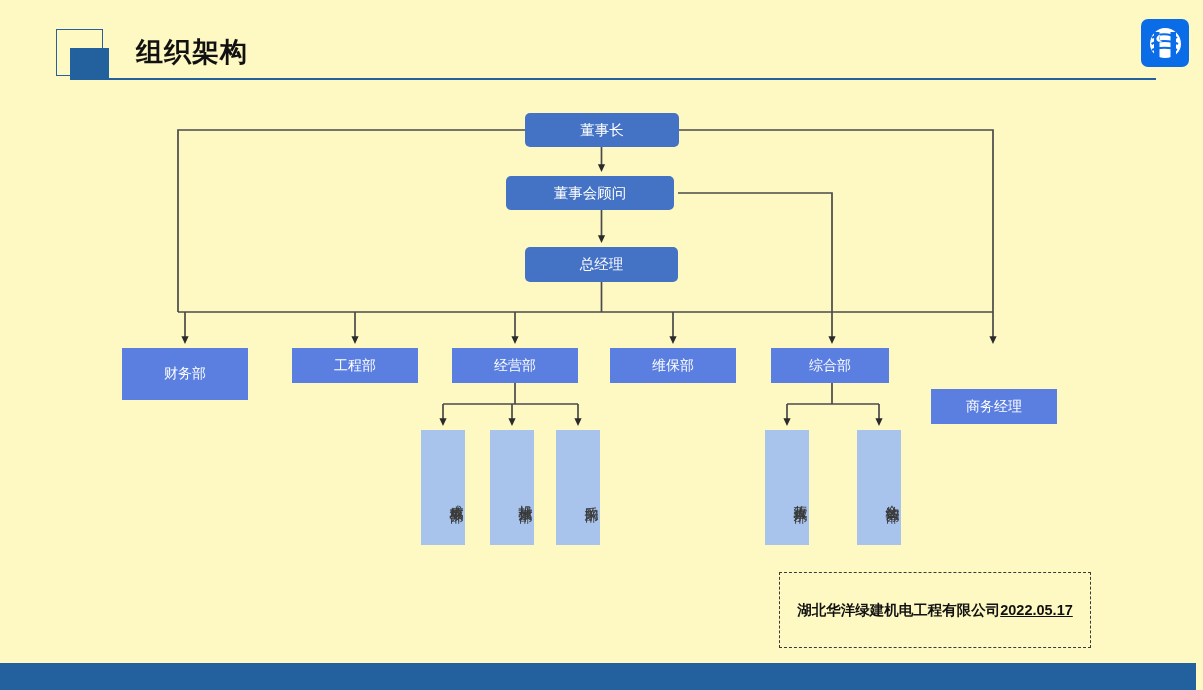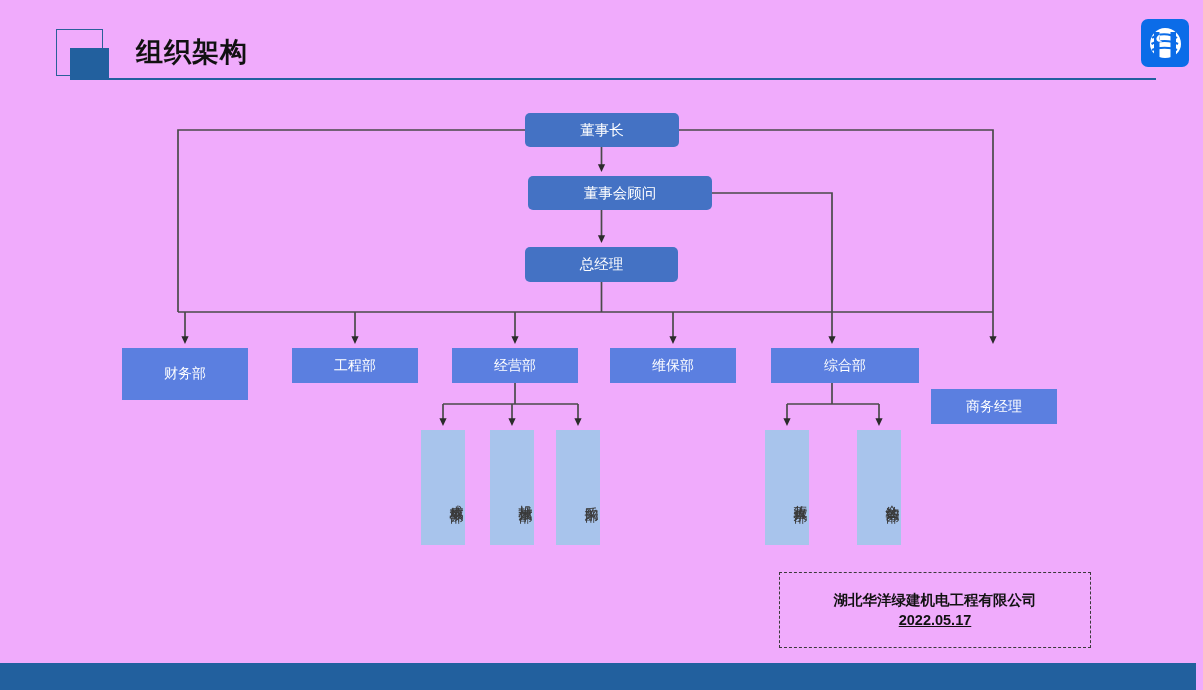--- a/index.html
+++ b/index.html
@@ -7,21 +7,21 @@
     padding: 0;
     background: #d9d9d9;
   }
   body {
     font-family: "Liberation Sans", "DejaVu Sans", sans-serif;
   }
   #slide {
     position: relative;
     width: 1203px;
     height: 690px;
-    background: #f0abfc;
+    background: #fef9c3;
     overflow: hidden;
   }
   
   #header-square-outline {
     position: absolute;
     left: 56px; top: 29px;
     width: 47px; height: 47px;
     border: 1.6px solid #2A6099;
     box-sizing: border-box;
     background: transparent;
@@ -100,21 +100,21 @@
     justify-content: center;
   }
   
   #footnote {
     position: absolute;
     left: 779px; top: 572px;
     width: 312px; height: 76px;
     border: 1.3px dashed #3A3A3A;
     box-sizing: border-box;
     display: flex;
-    flex-direction: column;
+    flex-direction: row;
     align-items: center;
     justify-content: center;
     color: #111111;
     font-weight: bold;
   }
   #footnote-company { font-size: 14.5px; line-height: 1.4; }
   #footnote-date { font-size: 14.5px; line-height: 1.4; text-decoration: underline; }
 </style>
 </head>
 <body>
@@ -182,40 +182,40 @@
       <path d="M832,383 L832,404"></path>
       <path d="M787,404 L879,404"></path>
       <path d="M787,404 L787,422" marker-end="url(#arrow)"></path>
       <path d="M879,404 L879,422" marker-end="url(#arrow)"></path>
     </g>
   </svg>
 
   <div class="node exec" style="left:525px; top:113px; width:154px; height:34px;">
     <span>董事长</span>
   </div>
-  <div class="node exec" style="left:528px; top:176px; width:184px; height:34px;font-family:Liberation Serif, serif;">
+  <div class="node exec" style="left:506px; top:176px; width:168px; height:34px;font-family:Liberation Serif, serif;">
     <span>董事会顾问</span>
   </div>
   <div class="node exec" style="left:525px; top:247px; width:153px; height:35px;">
     <span>总经理</span>
   </div>
 
   <div class="node dept" style="left:122px; top:348px; width:126px; height:52px;">
     <span>财务部</span>
   </div>
   <div class="node dept" style="left:292px; top:348px; width:126px; height:35px;">
     <span>工程部</span>
   </div>
   <div class="node dept" style="left:452px; top:348px; width:126px; height:35px;">
     <span>经营部</span>
   </div>
   <div class="node dept" style="left:610px; top:348px; width:126px; height:35px;">
     <span>维保部</span>
   </div>
-  <div class="node dept" style="left:771px; top:348px; width:148px; height:35px;">
+  <div class="node dept" style="left:771px; top:348px; width:118px; height:35px;">
     <span>综合部</span>
   </div>
   <div class="node dept" style="left:931px; top:348px; width:126px; height:35px;margin-top:41px;">
     <span>商务经理</span>
   </div>
 
   <div class="node sub" style="left:421px; top:430px; width:44px; height:115px;">
     <span>成本核算部</span>
   </div>
   <div class="node sub" style="left:490px; top:430px; width:44px; height:115px;">

